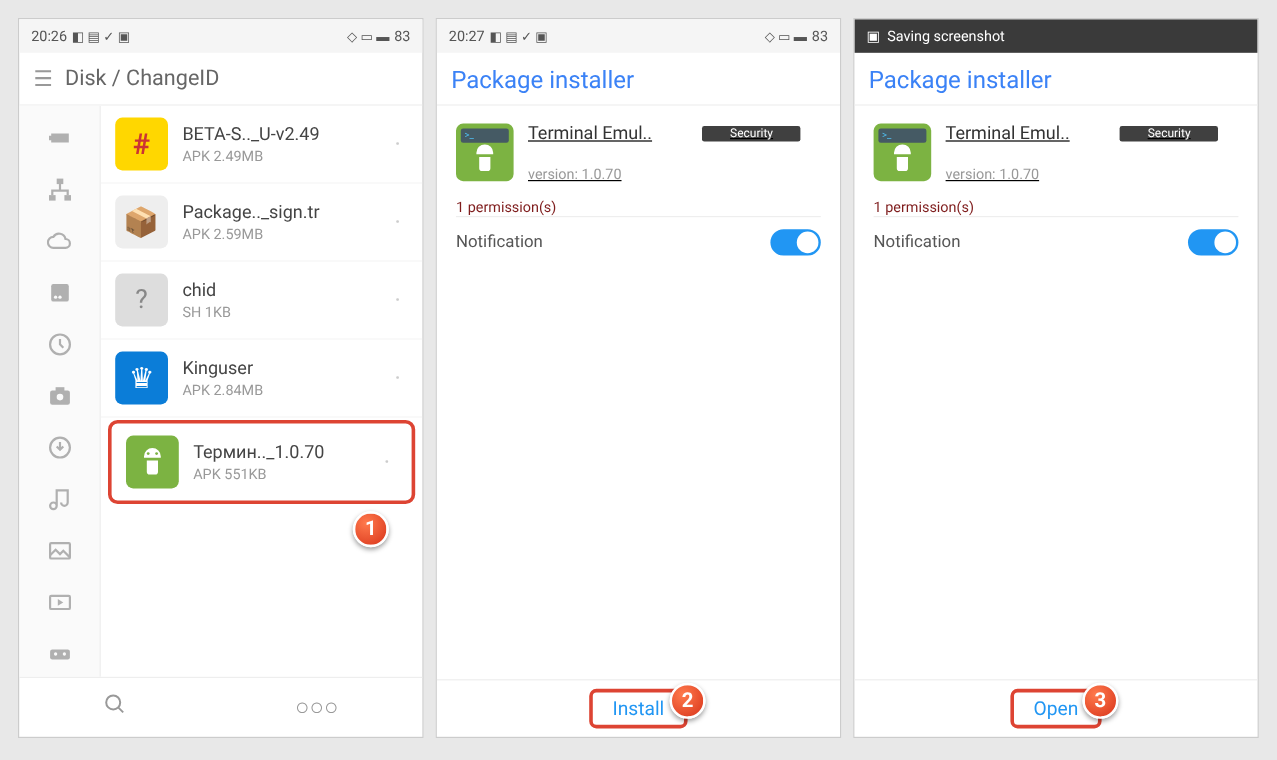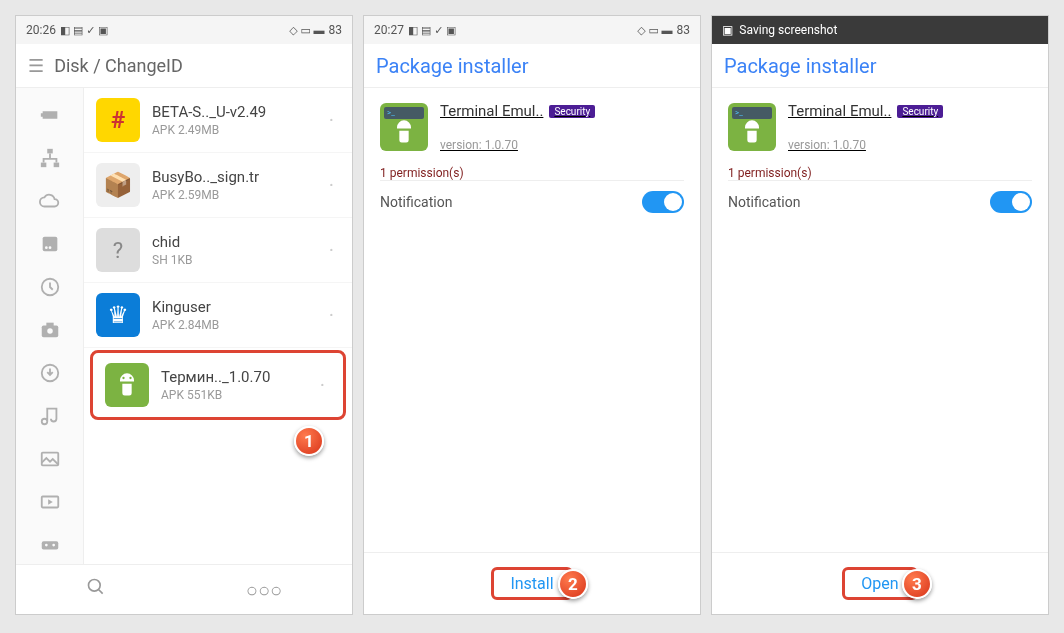--- a/index.html
+++ b/index.html
@@ -38,29 +38,29 @@
 
 .fm-bottom { height: 50px; border-top: 1px solid #eee; display: flex; align-items: center; justify-content: space-around; }
 .fm-bottom-btn { color: #999; font-size: 20px; padding: 10px 40px; }
 
 .installer-body { flex: 1; padding: 14px 16px; }
 .app-header { display: flex; align-items: center; gap: 12px; margin-bottom: 14px; }
 .app-icon { width: 48px; height: 48px; background: #7cb342; border-radius: 6px; display: flex; align-items: center; justify-content: center; position: relative; }
 .app-terminal-bar { position: absolute; top: 4px; left: 4px; right: 4px; height: 12px; background: #455a64; border-radius: 2px; font-size: 8px; color: #4fc3f7; padding: 1px 3px; }
 .app-info { flex: 1; text-decoration: underline; }
 .app-name { font-size: 15px; color: #333; display: flex; align-items: center; gap: 6px; }
-.security-badge { background: #4c1d95; color: #fff; font-size: 10px; padding: 1px 5px; border-radius: 2px; }
+.security-badge { background: #404040; color: #fff; font-size: 10px; padding: 1px 23px; border-radius: 2px; margin-left: 36px; }
 .app-version { font-size: 12px; color: #999; margin-top: 18px; }
 .perm-count { font-size: 12px; color: #7f1d1d; margin-bottom: 0; }
 .perm-row { display: flex; align-items: center; justify-content: space-between; padding: 10px 0; border-top: 1px solid #eee; }
 .perm-label { font-size: 14px; color: #555; }
 .toggle { width: 42px; height: 22px; background: #2196f3; border-radius: 11px; position: relative; }
 .toggle::after { content: ''; position: absolute; right: 2px; top: 2px; width: 18px; height: 18px; background: #fff; border-radius: 50%; }
 
-.installer-footer { height: 62px; border-top: 1px solid #eee; display: flex; align-items: center; justify-content: center; position: relative; }
+.installer-footer { height: 48px; border-top: 1px solid #eee; display: flex; align-items: center; justify-content: center; position: relative; }
 .footer-btn { color: #2196f3; font-size: 16px; padding: 8px 20px; }
 .footer-btn.selected { border: 3px solid #d43; border-radius: 6px; padding: 4px 16px; }
 
 .step-badge { position: absolute; width: 30px; height: 30px; border-radius: 50%; background: radial-gradient(circle at 35% 30%, #ff7a4d, #d8341a); border: 2px solid #fff; color: #fff; font-weight: bold; display: flex; align-items: center; justify-content: center; font-size: 17px; box-shadow: 0 2px 4px rgba(0,0,0,0.4); z-index: 10; }
 .badge1 { bottom: 158px; right: 28px; }
 .badge2 { bottom: 15px; right: 112px; }
 .badge3 { bottom: 15px; right: 116px; }
 </style>
 </head>
 <body>
@@ -156,21 +156,21 @@
         <div class="file-icon icon-beta">#</div>
         <div class="file-info">
             <div class="file-name">BETA-S.._U-v2.49</div>
             <div class="file-meta">APK 2.49MB</div>
           </div>
         <div class="file-dot">·</div>
       </div>
       <div class="file-item">
         <div class="file-icon icon-busybox">📦</div>
         <div class="file-info">
-            <div class="file-name">BusyBo.._sign.tr</div>
+            <div class="file-name">Package.._sign.tr</div>
             <div class="file-meta">APK 2.59MB</div>
           </div>
         <div class="file-dot">·</div>
       </div>
       <div class="file-item">
         <div class="file-icon icon-chid">?</div>
         <div class="file-info">
             <div class="file-name">chid</div>
             <div class="file-meta">SH 1KB</div>
           </div>

